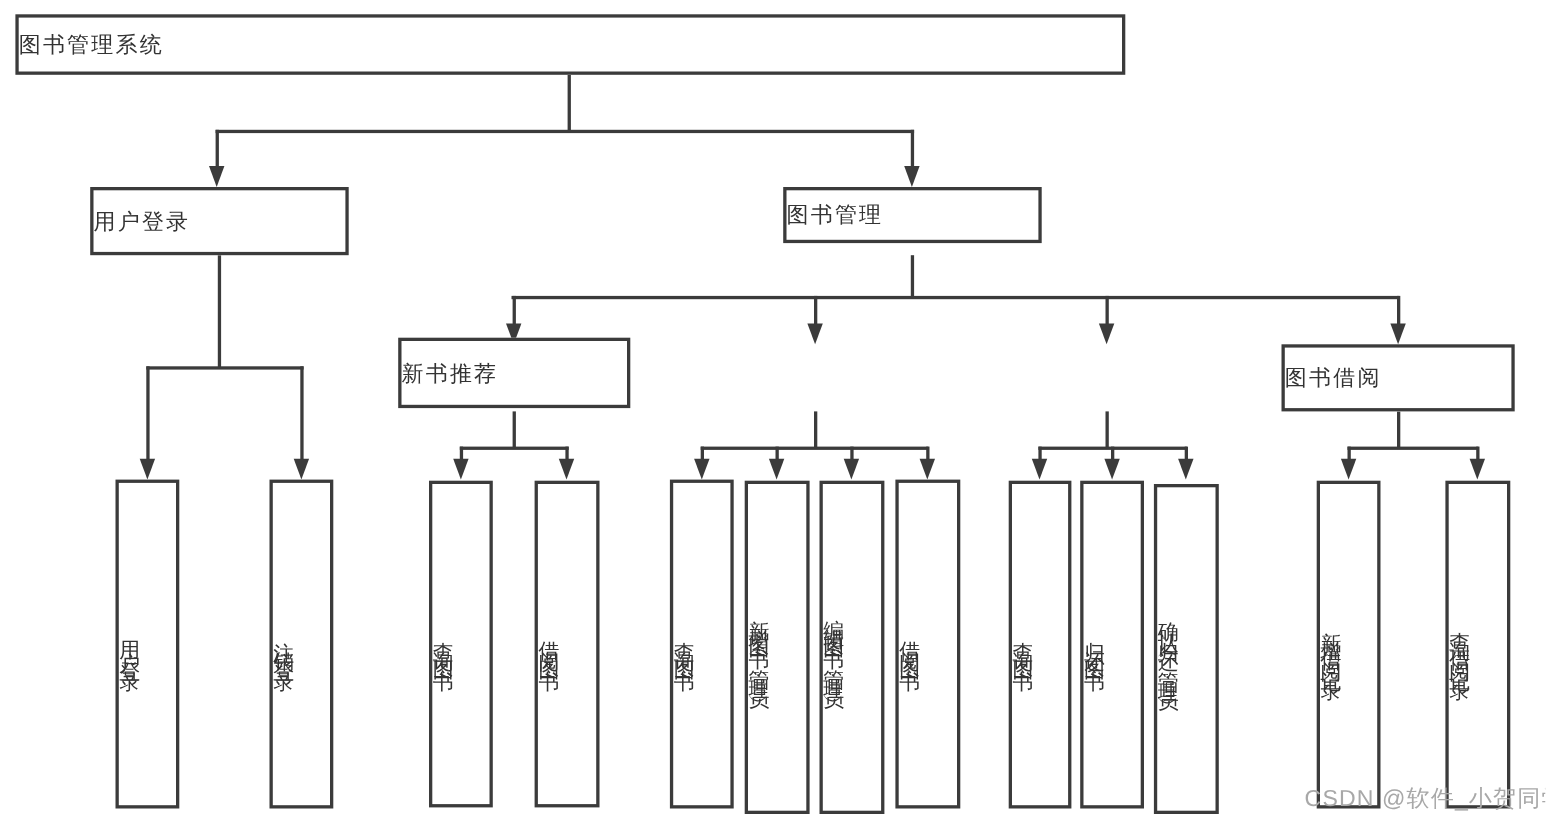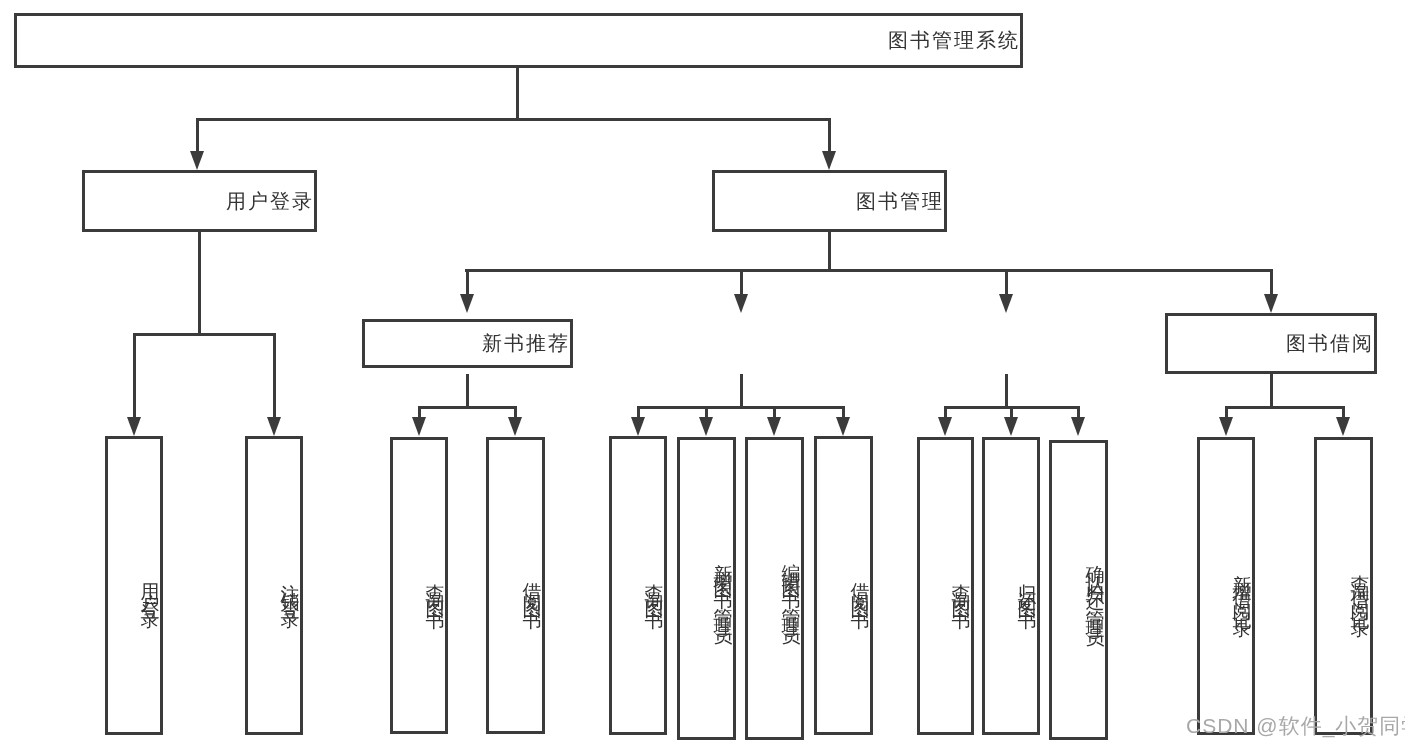--- a/index.html
+++ b/index.html
@@ -3,21 +3,21 @@
 <meta charset="utf-8">
 <style>
   html,body{margin:0;padding:0;background:#fff;}
   .canvas{
     position:relative;width:1405px;height:747px;background:#fff;overflow:hidden;
     font-family:"Liberation Sans","DejaVu Sans",sans-serif;color:#333;
   }
   
   .node{
     position:absolute;box-sizing:border-box;background:#fff;
-    border:3px solid #3b3b3b;display:flex;align-items:center;justify-content:flex-end;
+    border:3px solid #3b3b3b;display:flex;align-items:center;justify-content:flex-start;
     font-size:20px;letter-spacing:2px;z-index:2;
   }
   .leaf span{
     writing-mode:vertical-rl;text-orientation:mixed;
     font-size:19px;letter-spacing:9px;line-height:1;
   }
   
   .vl{position:absolute;width:3px;background:#3b3b3b;z-index:1;}
   .hl{position:absolute;height:3px;background:#3b3b3b;z-index:1;}
   .ah{position:absolute;width:0;height:0;z-index:1;
@@ -92,25 +92,25 @@
   <div class="vl" style="left:1342px;top:406px;height:13px"></div>
   <div class="ah" style="left:1336px;top:417px"></div>
 
   <div class="node" style="left:14px;top:13px;width:1009px;height:55px">
     <span>图书管理系统</span>
   </div>
 
   <div class="node" style="left:82px;top:170px;width:235px;height:62px">
     <span>用户登录</span>
   </div>
-  <div class="node" style="left:712px;top:170px;width:235px;height:62px">
+  <div class="node" style="left:712px;top:170px;width:235px;height:51px">
     <span>图书管理</span>
   </div>
 
-  <div class="node" style="left:362px;top:319px;width:211px;height:49px">
+  <div class="node" style="left:362px;top:307px;width:211px;height:64px">
     <span>新书推荐</span>
   </div>
   <div class="node" style="left:1165px;top:313px;width:212px;height:61px">
     <span>图书借阅</span>
   </div>
 
   <div class="node leaf" style="left:105px;top:436px;width:58px;height:299px">
     <span>用户登录</span>
   </div>
   <div class="node leaf" style="left:245px;top:436px;width:58px;height:299px">

